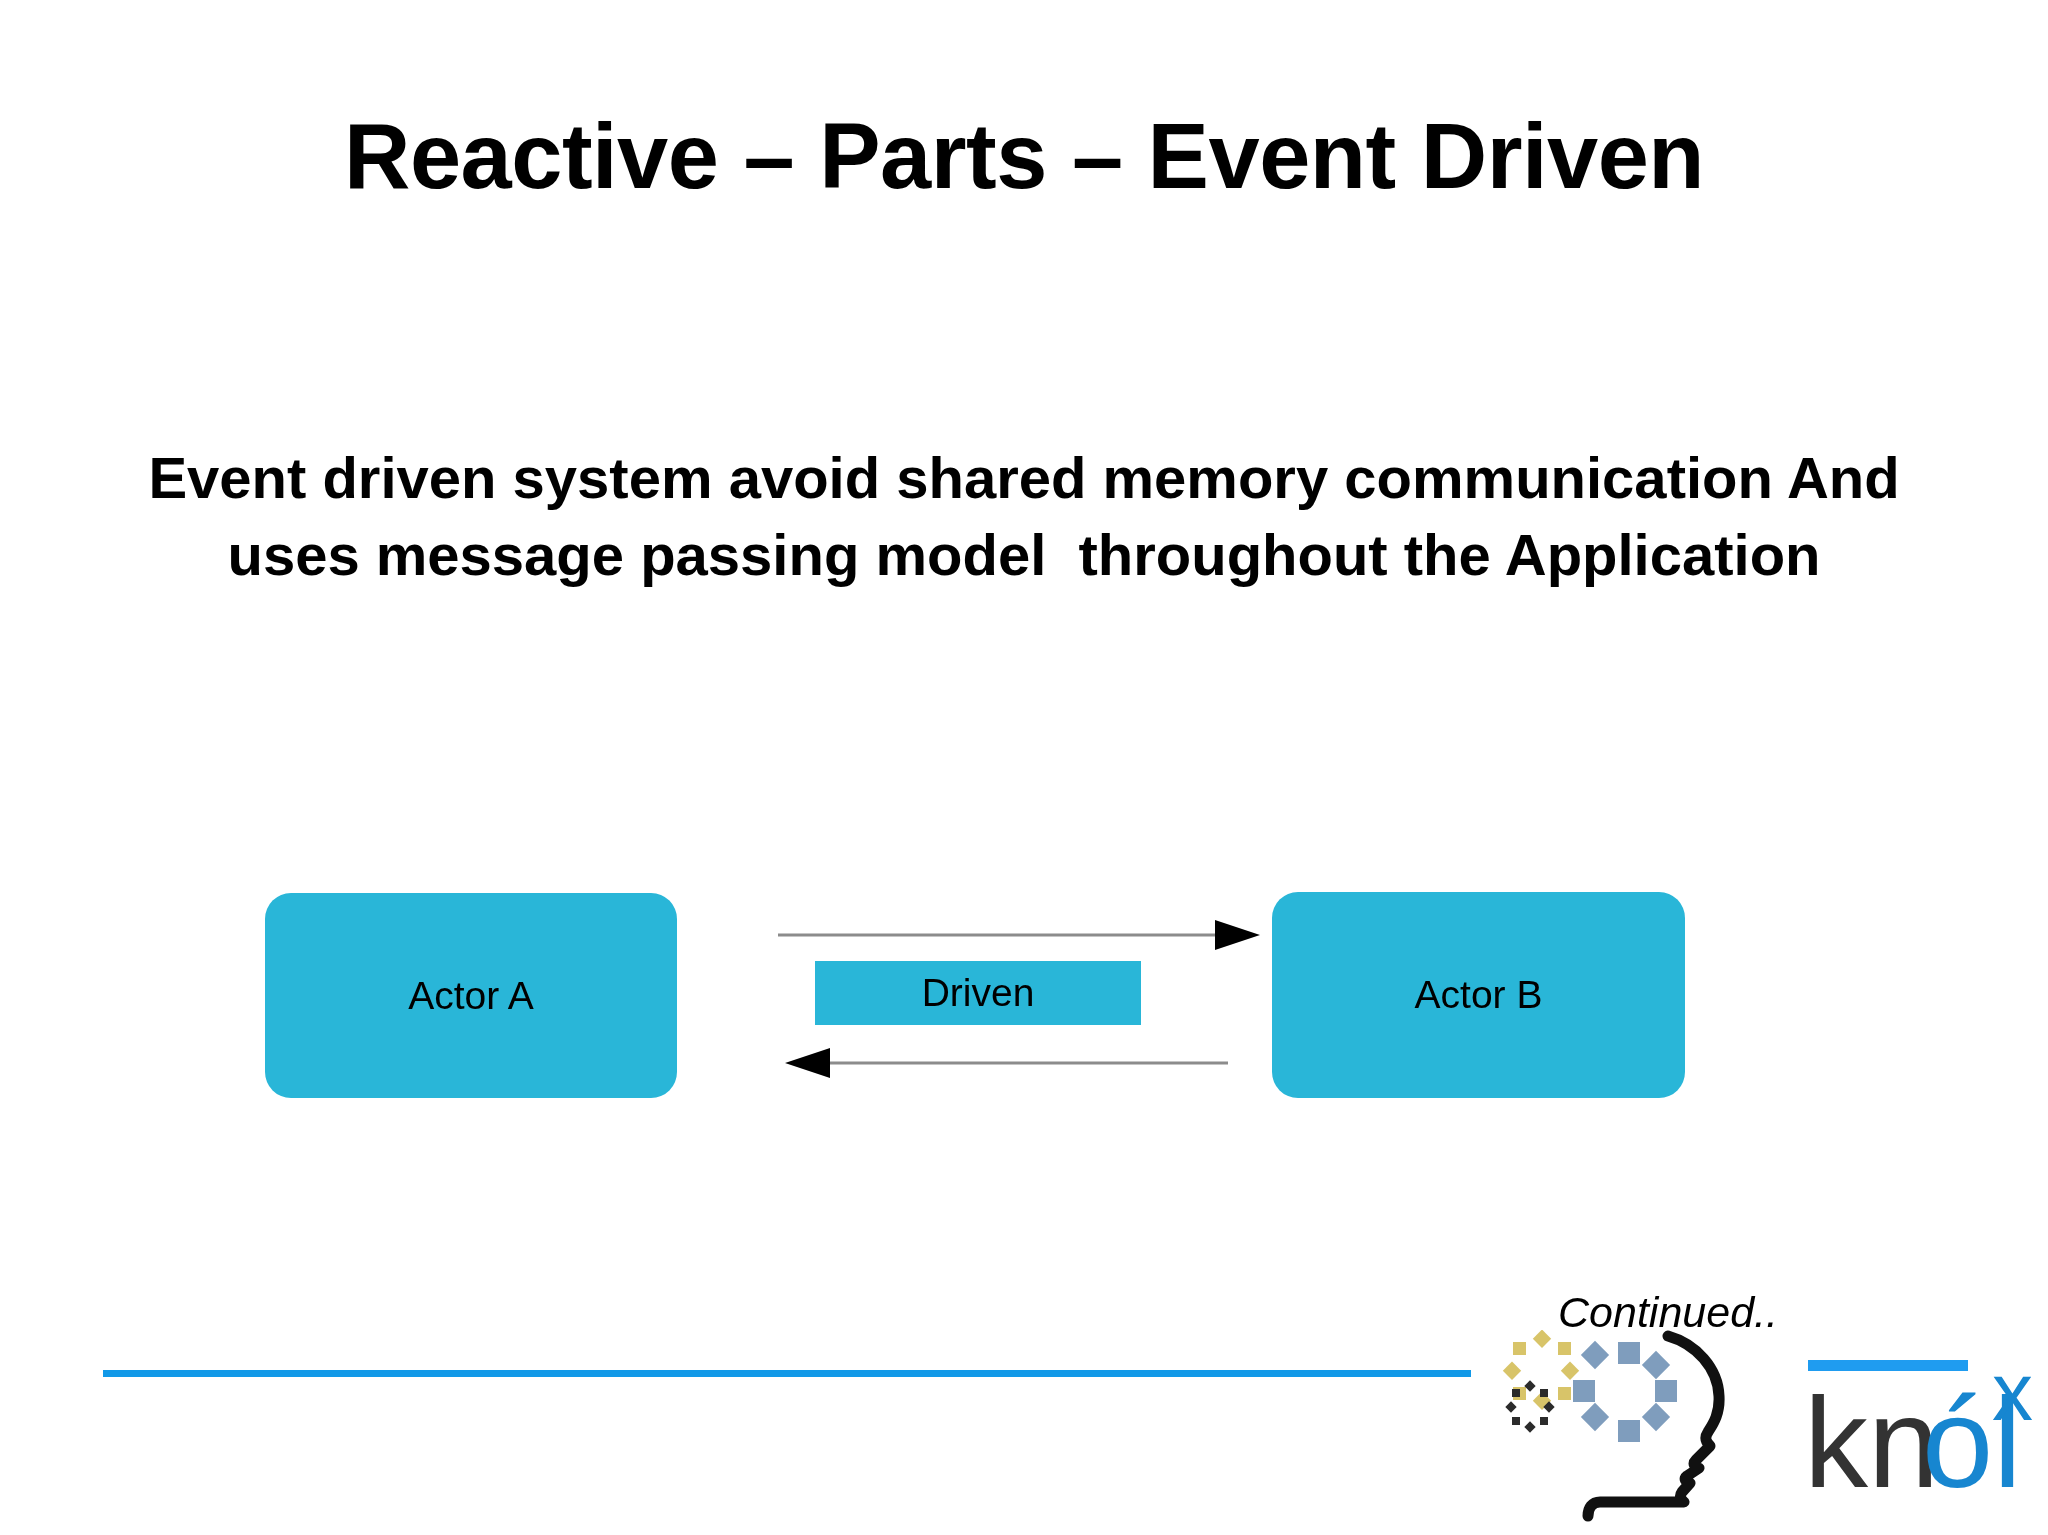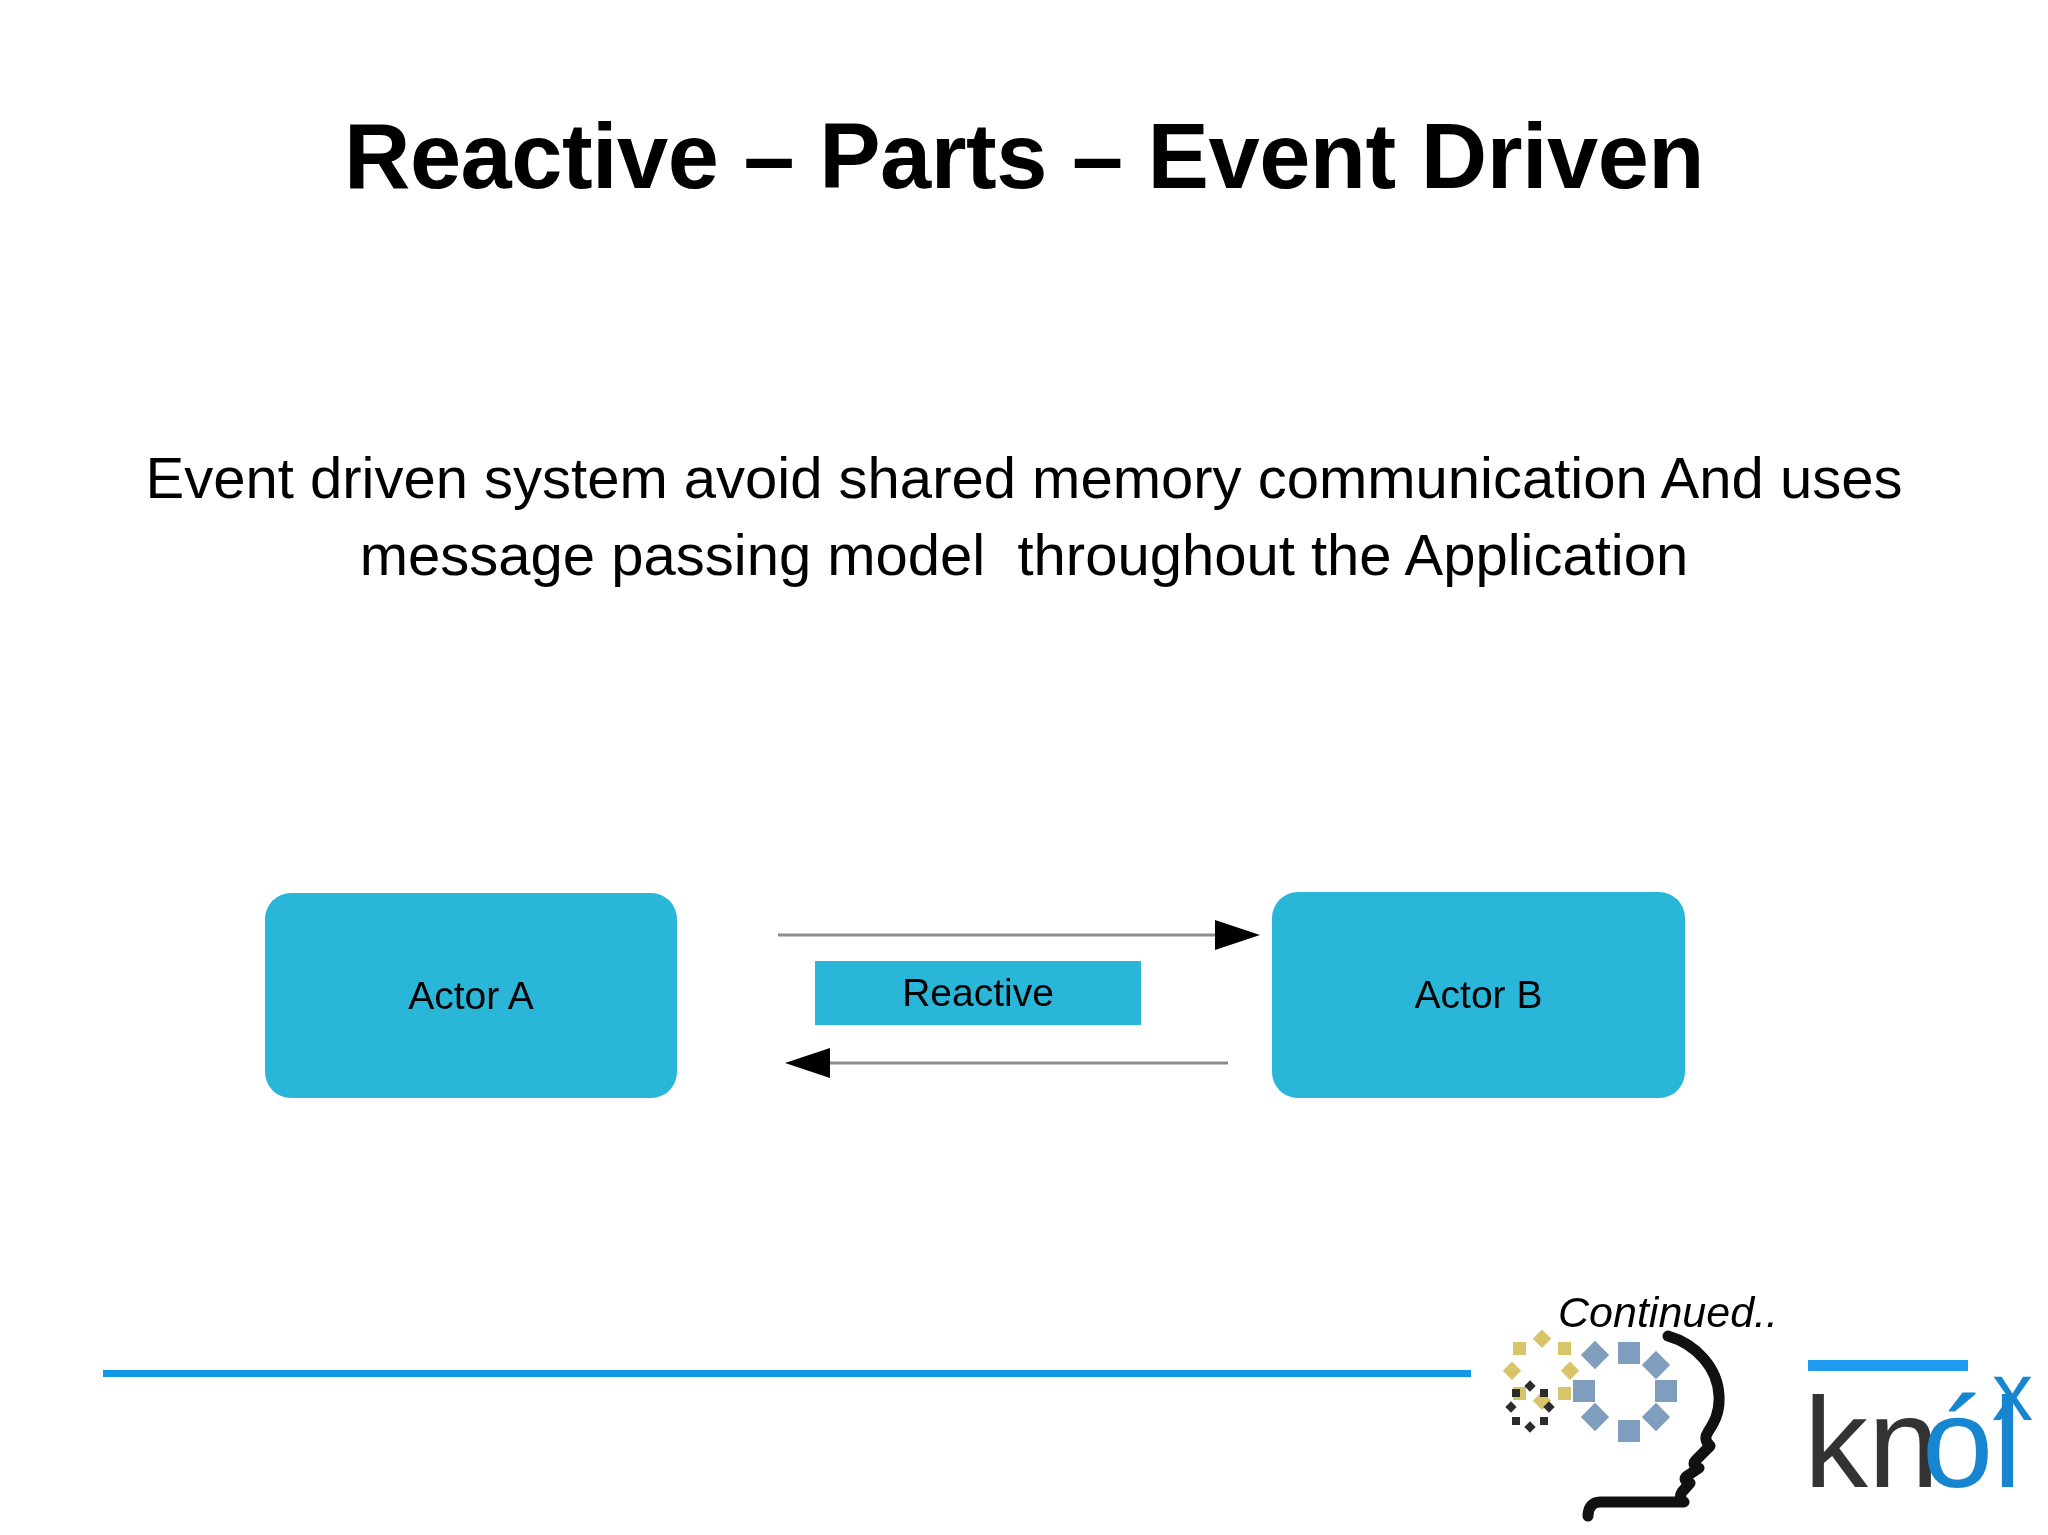--- a/index.html
+++ b/index.html
@@ -36,21 +36,21 @@
   
   .body-text {
     position: absolute;
     left: 124px;
     top: 440px;
     width: 1800px;
     text-align: center;
     font-size: 58px;
     line-height: 1.32;
     color: #000000;
-    font-weight: 400;
+    font-weight: 700;
     white-space: pre-wrap;
   }
 
   
   .actor-box {
     position: absolute;
     background: #29b6d8;
     display: flex;
     align-items: center;
     justify-content: center;
@@ -142,21 +142,21 @@
       <polygon points="455,20 500,35 455,50" fill="#000000"></polygon>
     </g>
 
     <g>
       <line x1="70" y1="163" x2="468" y2="163" stroke="#8c8c8c" stroke-width="3"></line>
       <polygon points="70,148 25,163 70,178" fill="#000000"></polygon>
     </g>
   </svg>
 
   <div class="msg-label">
-    <span>Reactive</span>
+    <span>Driven</span>
   </div>
 
   <div class="actor-box" id="actor-b">
     <span>Actor B</span>
   </div>
 
   <div class="continued">Continued..</div>
 
   <div class="footer-rule"></div>
 

